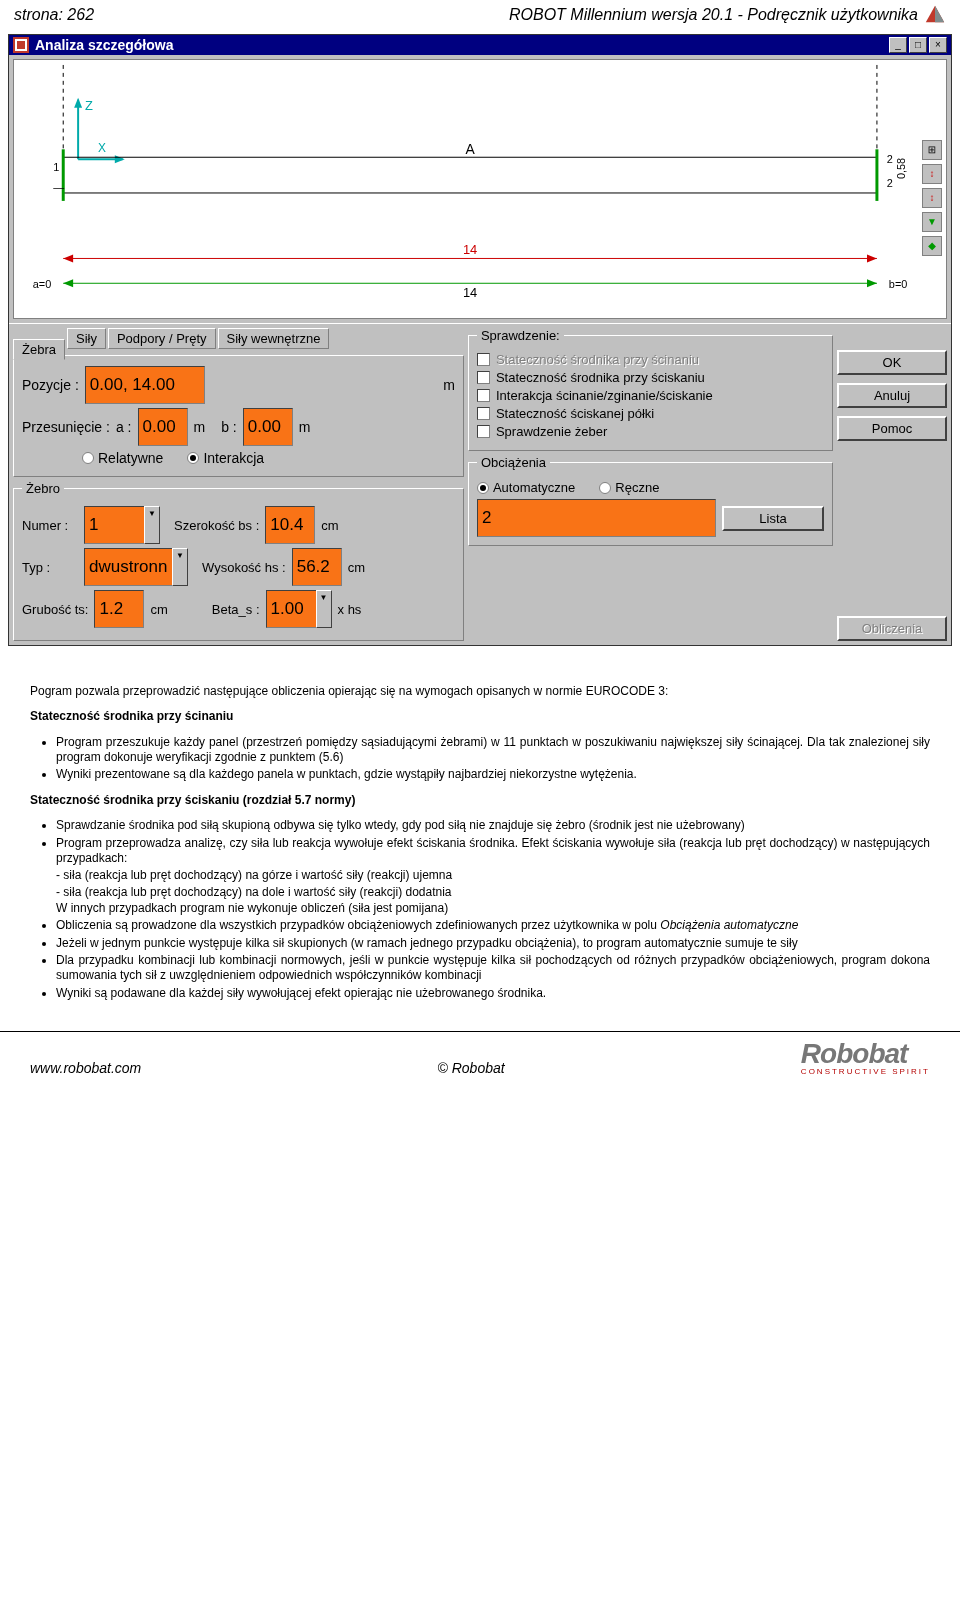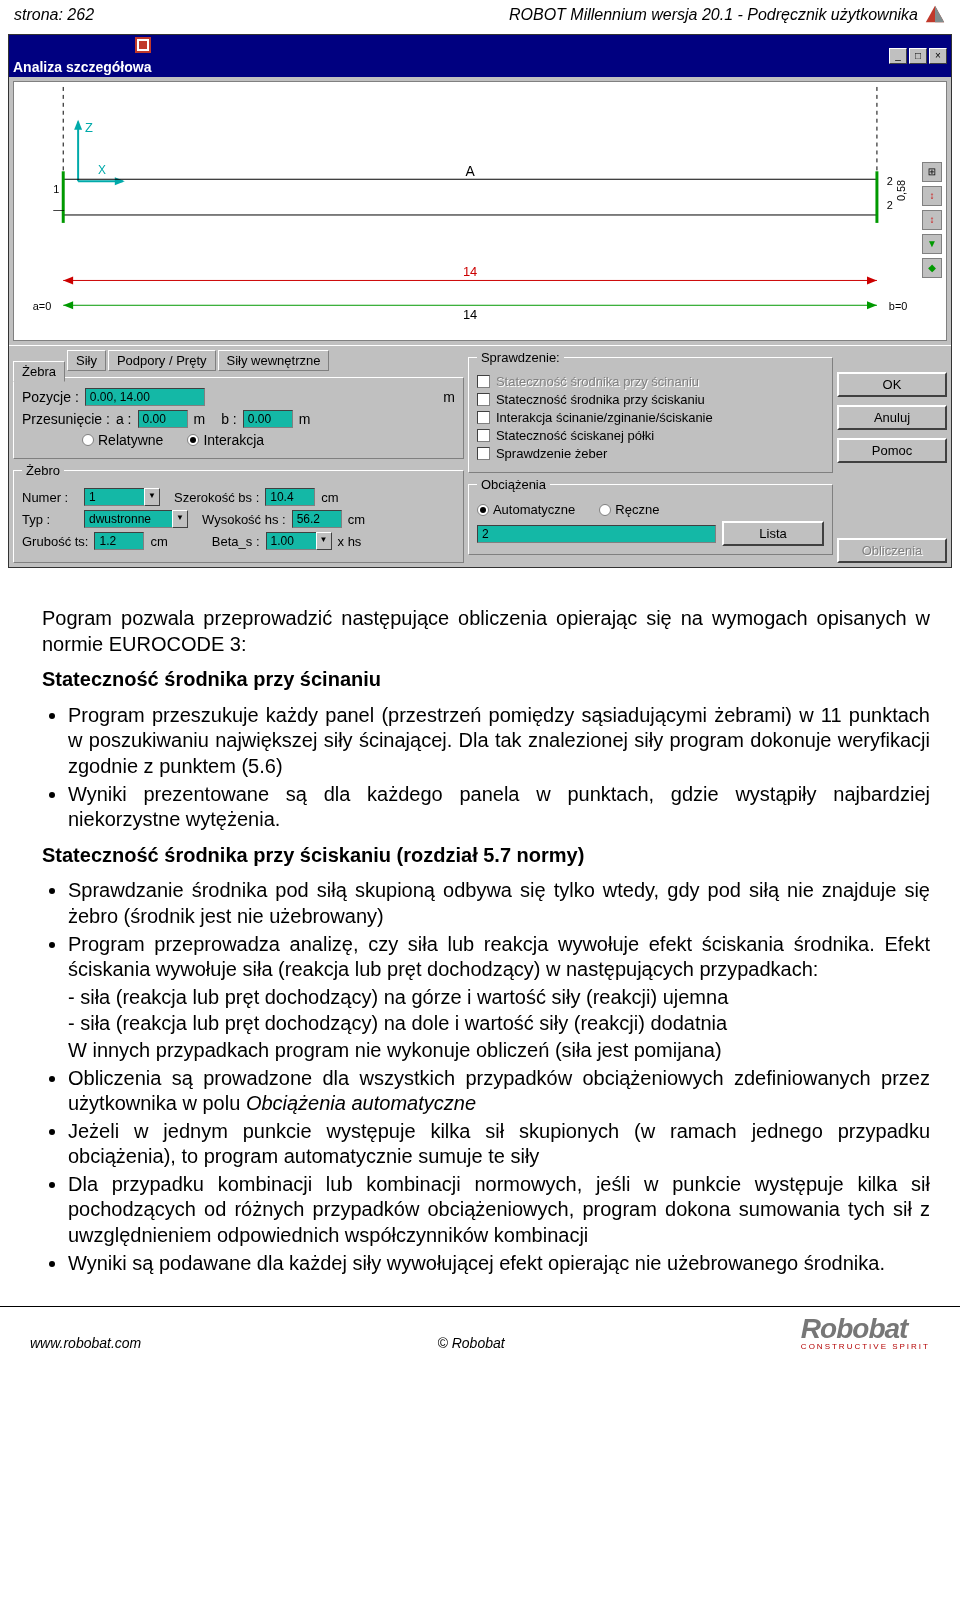--- a/index.html
+++ b/index.html
@@ -27,21 +27,21 @@
   }
   .titlebar {
     background: #000080;
     color: #fff;
     display: flex;
     align-items: center;
     justify-content: space-between;
     padding: 2px 4px;
     font-size: 14px;
   }
-  .titlebar .left { display: flex; align-items: flex-end; gap: 6px; flex-direction: column; }
+  .titlebar .left { display: flex; align-items: center; gap: 6px; }
   .titlebar .app-icon { width: 16px; height: 16px; }
   .titlebar .controls { display: flex; gap: 2px; }
   .titlebar .controls .wbtn {
     width: 18px; height: 16px;
     background: #c0c0c0;
     border: 1px solid #fff;
     border-right-color: #404040;
     border-bottom-color: #404040;
     font-size: 10px;
     line-height: 14px;
@@ -100,26 +100,26 @@
     border: 1px solid #808080;
     border-top-color: #fff;
     border-left-color: #fff;
     padding: 6px 8px 8px 8px;
     font-size: 13px;
   }
   legend { padding: 0 4px; font-size: 13px; }
   .row { display: flex; align-items: center; gap: 6px; margin: 4px 0; }
   .row label, .row span.lab { white-space: nowrap; }
   input[type=text], select {
-    background: #14b8a6;
+    background: #f97316;
     border: 1px solid #808080;
     border-top-color: #404040;
     border-left-color: #404040;
-    padding: 1px 4px;
-    font-size: 12px;
+    padding: 8px 4px;
+    font-size: 17px;
     font-family: inherit;
   }
   input.w60 { width: 60px; }
   input.w50 { width: 50px; }
   input.w120 { width: 120px; }
   .button {
     background: #c0c0c0;
     border: 2px solid #fff;
     border-right-color: #404040;
     border-bottom-color: #404040;
@@ -128,22 +128,22 @@
     font-size: 13px;
     cursor: default;
   }
   .button.disabled { color: #808080; text-shadow: 1px 1px 0 #fff; }
   .check-row { display: flex; align-items: center; gap: 6px; margin: 3px 0; font-size: 13px; }
   .check-row.disabled { color: #808080; text-shadow: 1px 1px 0 #fff; }
   .radio-row { display: flex; align-items: center; gap: 24px; margin: 4px 0; }
   .radio-item { display: flex; align-items: center; gap: 4px; }
   
   .doc {
-    padding: 10px 30px 20px 42px;
-    font-size: 20px;
+    padding: 10px 30px 20px 30px;
+    font-size: 12px;
     line-height: 1.28;
     text-align: justify;
   }
   .doc p { margin: 10px 0; }
   .doc .bold { font-weight: bold; }
   .doc ul { list-style: disc; padding-left: 26px; margin: 2px 0 10px 0; }
   .doc ul li { margin: 2px 0; text-align: justify; }
   .doc .sublist { padding-left: 0; margin: 2px 0; }
   .doc .sublist div { margin: 1px 0; }
   .footer {

